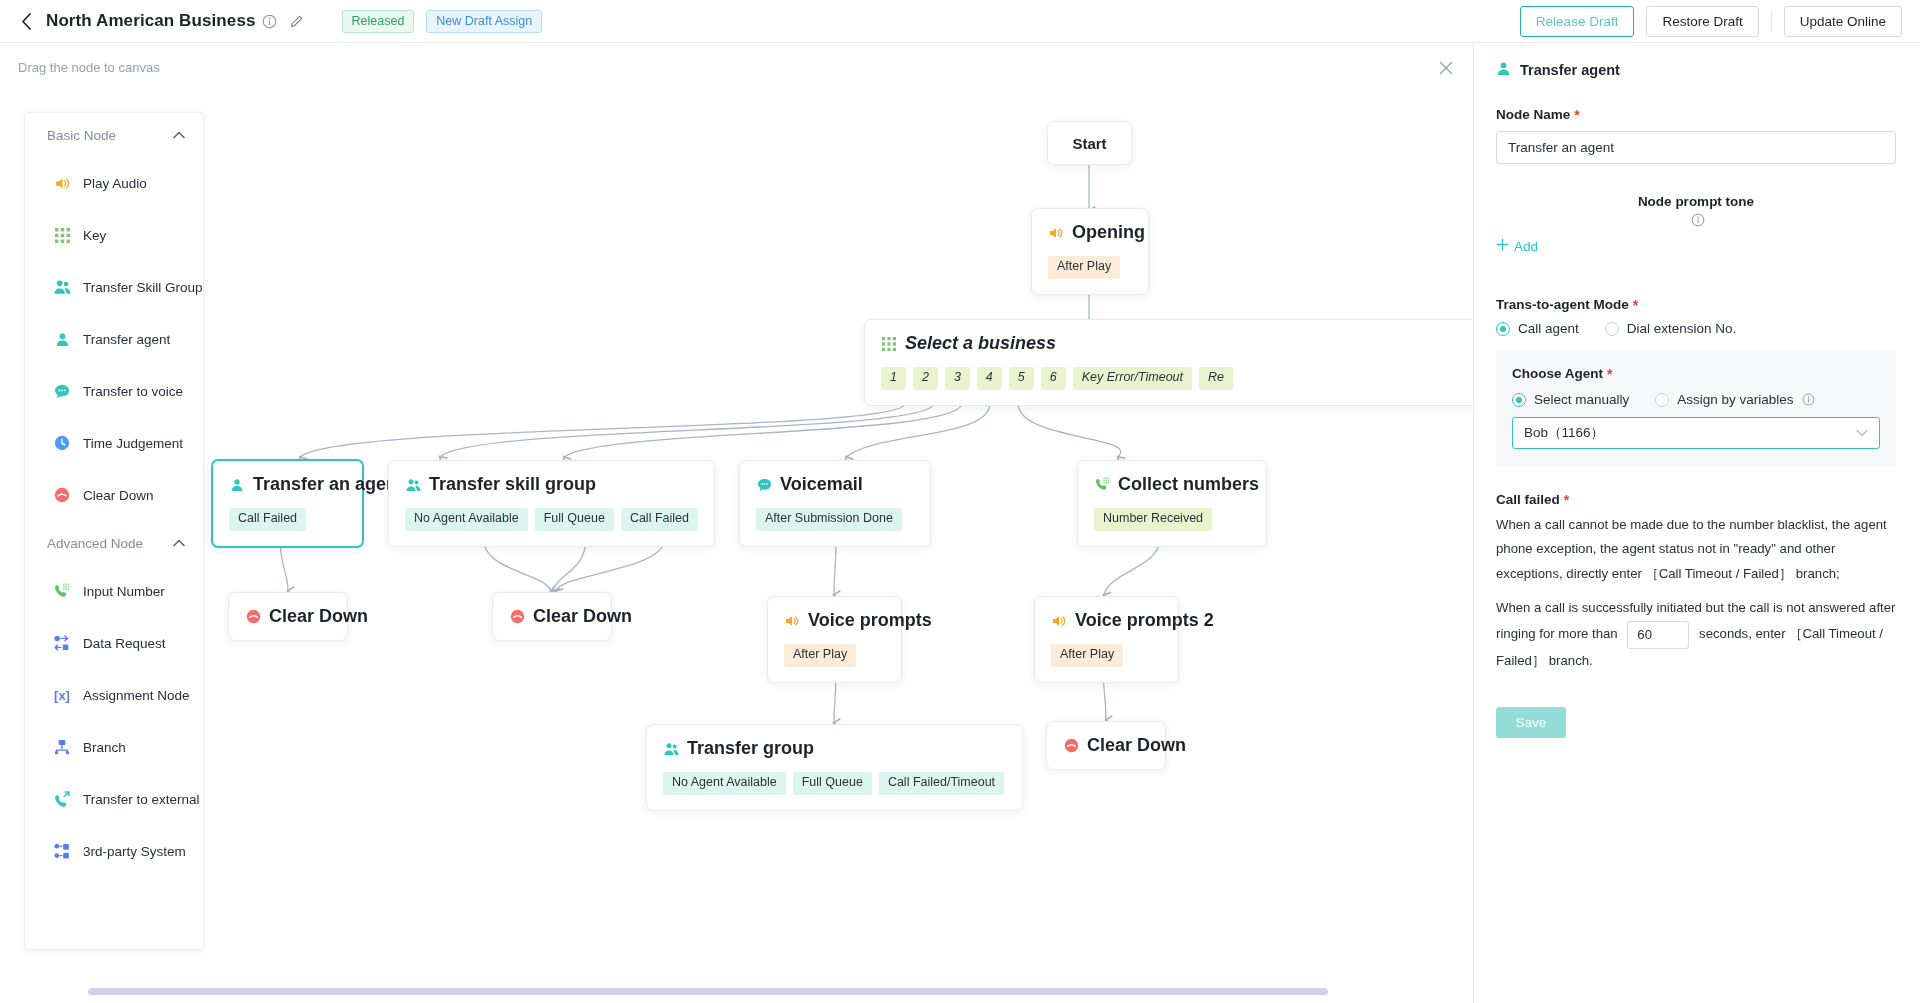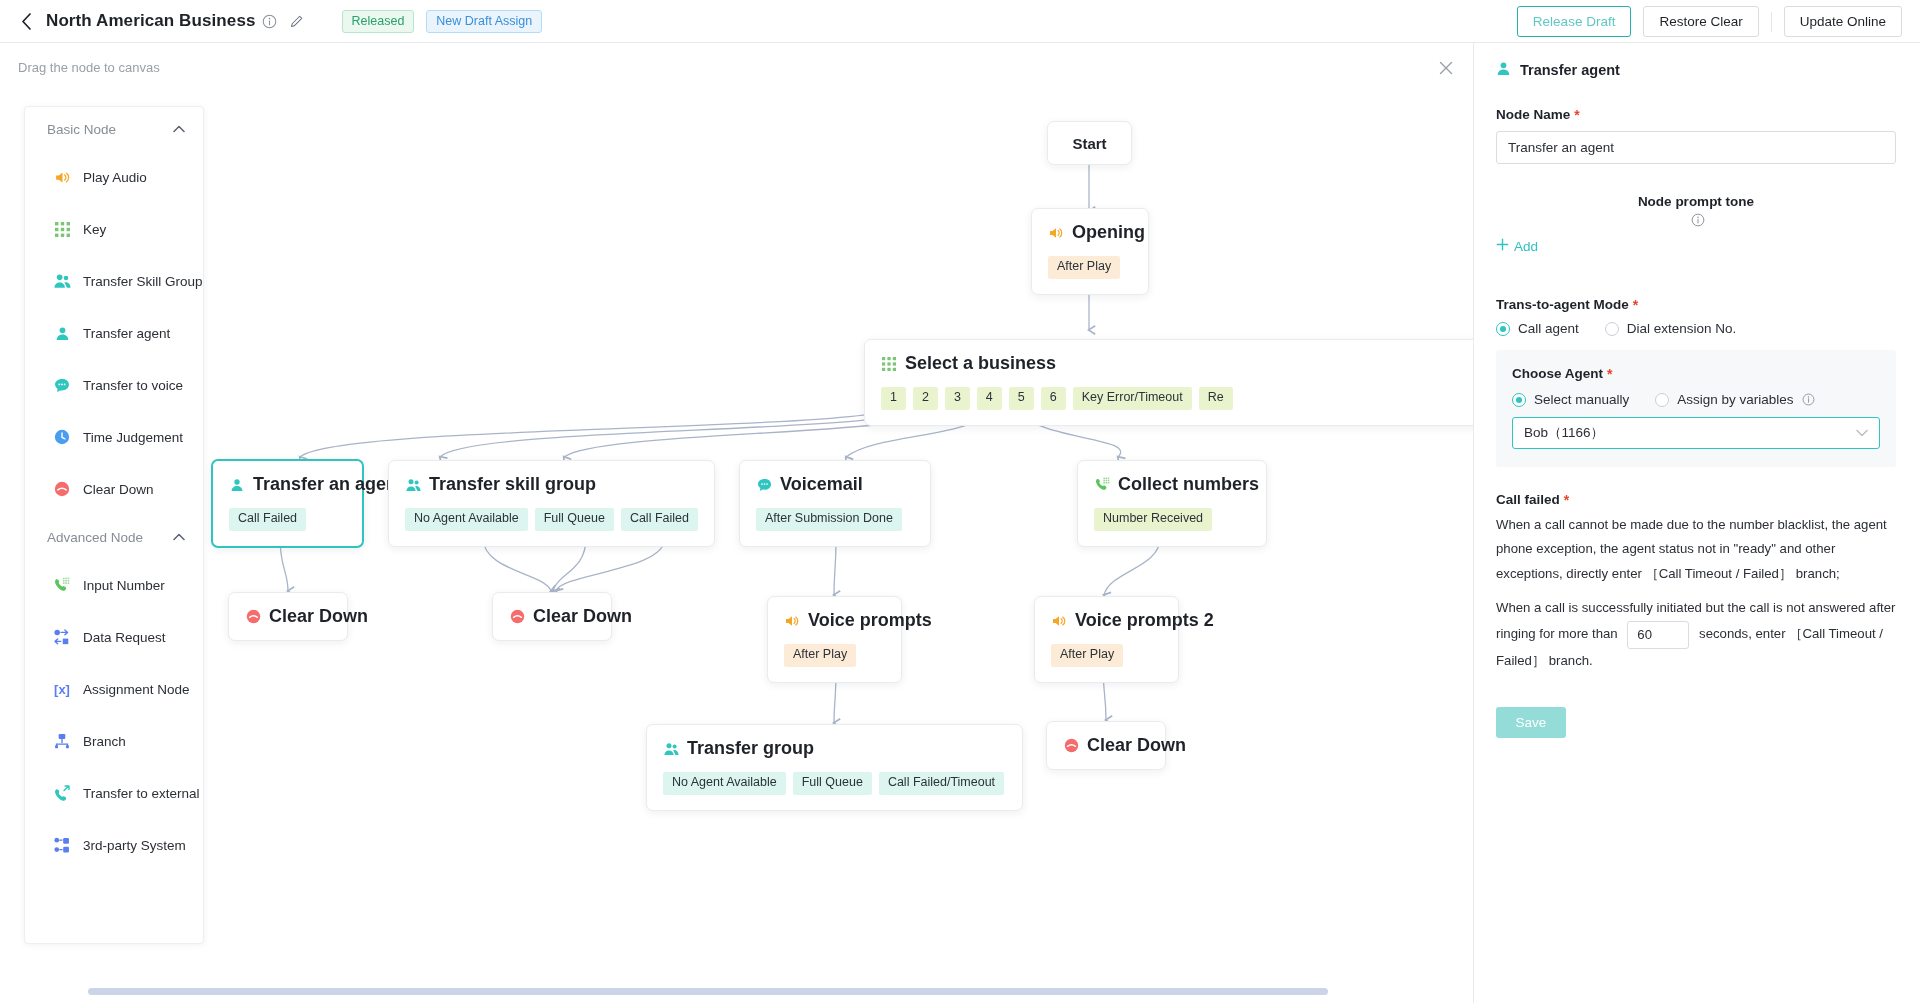--- a/index.html
+++ b/index.html
@@ -61,21 +61,21 @@
   }
   .tb-btn.primaryish { border-color: #20b2aa; color: #5ec8c2; margin-right: 12px; }
   .tb-divider { width: 1px; height: 20px; background: #e3e6ea; margin: 0 12px; }
 
   
   .left-hint {
     position: absolute; left: 18px; top: 60px;
     font-size: 13px; color: #9aa0a6;
   }
   .node-panel {
-    position: absolute; left: 24px; top: 106px;
+    position: absolute; left: 24px; top: 112px;
     width: 180px; height: 838px;
     background: #fff; border: 1px solid #edeff2; border-radius: 4px;
     box-shadow: 0 1px 6px rgba(0,0,0,.06);
     overflow: hidden;
   }
   .np-section {
     display: flex; align-items: center; justify-content: space-between;
     padding: 0 18px 0 22px; height: 44px; cursor: pointer;
   }
   .np-section-label { font-size: 13.5px; color: #878d96; }
@@ -231,21 +231,21 @@
     <span class="edit-pencil">
       <svg width="15" height="15" viewBox="0 0 16 16" fill="none">
         <path d="M11.4 2.4l2.2 2.2-8 8-2.9.7.7-2.9 8-8z" stroke="#6b7280" stroke-width="1.1" stroke-linejoin="round"></path>
       </svg>
     </span>
     <span class="tag tag-released">Released</span>
     <span class="tag tag-draft">New Draft Assign</span>
 
     <div class="topbar-right">
       <button class="tb-btn primaryish">Release Draft</button>
-      <button class="tb-btn">Restore Clear</button>
+      <button class="tb-btn">Restore Draft</button>
       <div class="tb-divider"></div>
       <button class="tb-btn">Update Online</button>
     </div>
   </div>
 
   <div class="canvas">
 
     <div class="canvas-close">
       <svg width="16" height="16" viewBox="0 0 16 16" fill="none">
         <path d="M2.5 2.5L13.5 13.5M13.5 2.5L2.5 13.5" stroke="#9aa0a6" stroke-width="1.4" stroke-linecap="round"></path>
@@ -294,21 +294,21 @@
               <path d="M10 5.6a3 3 0 010 4.8M11.8 4a5 5 0 010 8" stroke="#f5a623" stroke-width="1.2" fill="none" stroke-linecap="round"></path>
             </svg>
         </span>
         <span>Opening</span>
       </div>
       <div class="fn-ports">
         <span class="port peach">After Play</span>
       </div>
     </div>
 
-    <div class="fnode" style="left:864px; top:296px; width:640px;">
+    <div class="fnode" style="left:864px; top:276px; width:640px;font-style:italic;">
       <div class="fn-head">
         <span class="fn-ico ico-keypad">
           <svg width="14" height="14" viewBox="0 0 14 14">
             <g fill="#7cc576">
               <rect x="0" y="0" width="3.2" height="3.2"></rect>
                 <rect x="5.4" y="0" width="3.2" height="3.2"></rect>
                 <rect x="10.8" y="0" width="3.2" height="3.2"></rect>
               <rect x="0" y="5.4" width="3.2" height="3.2"></rect>
                 <rect x="5.4" y="5.4" width="3.2" height="3.2"></rect>
                 <rect x="10.8" y="5.4" width="3.2" height="3.2"></rect>

